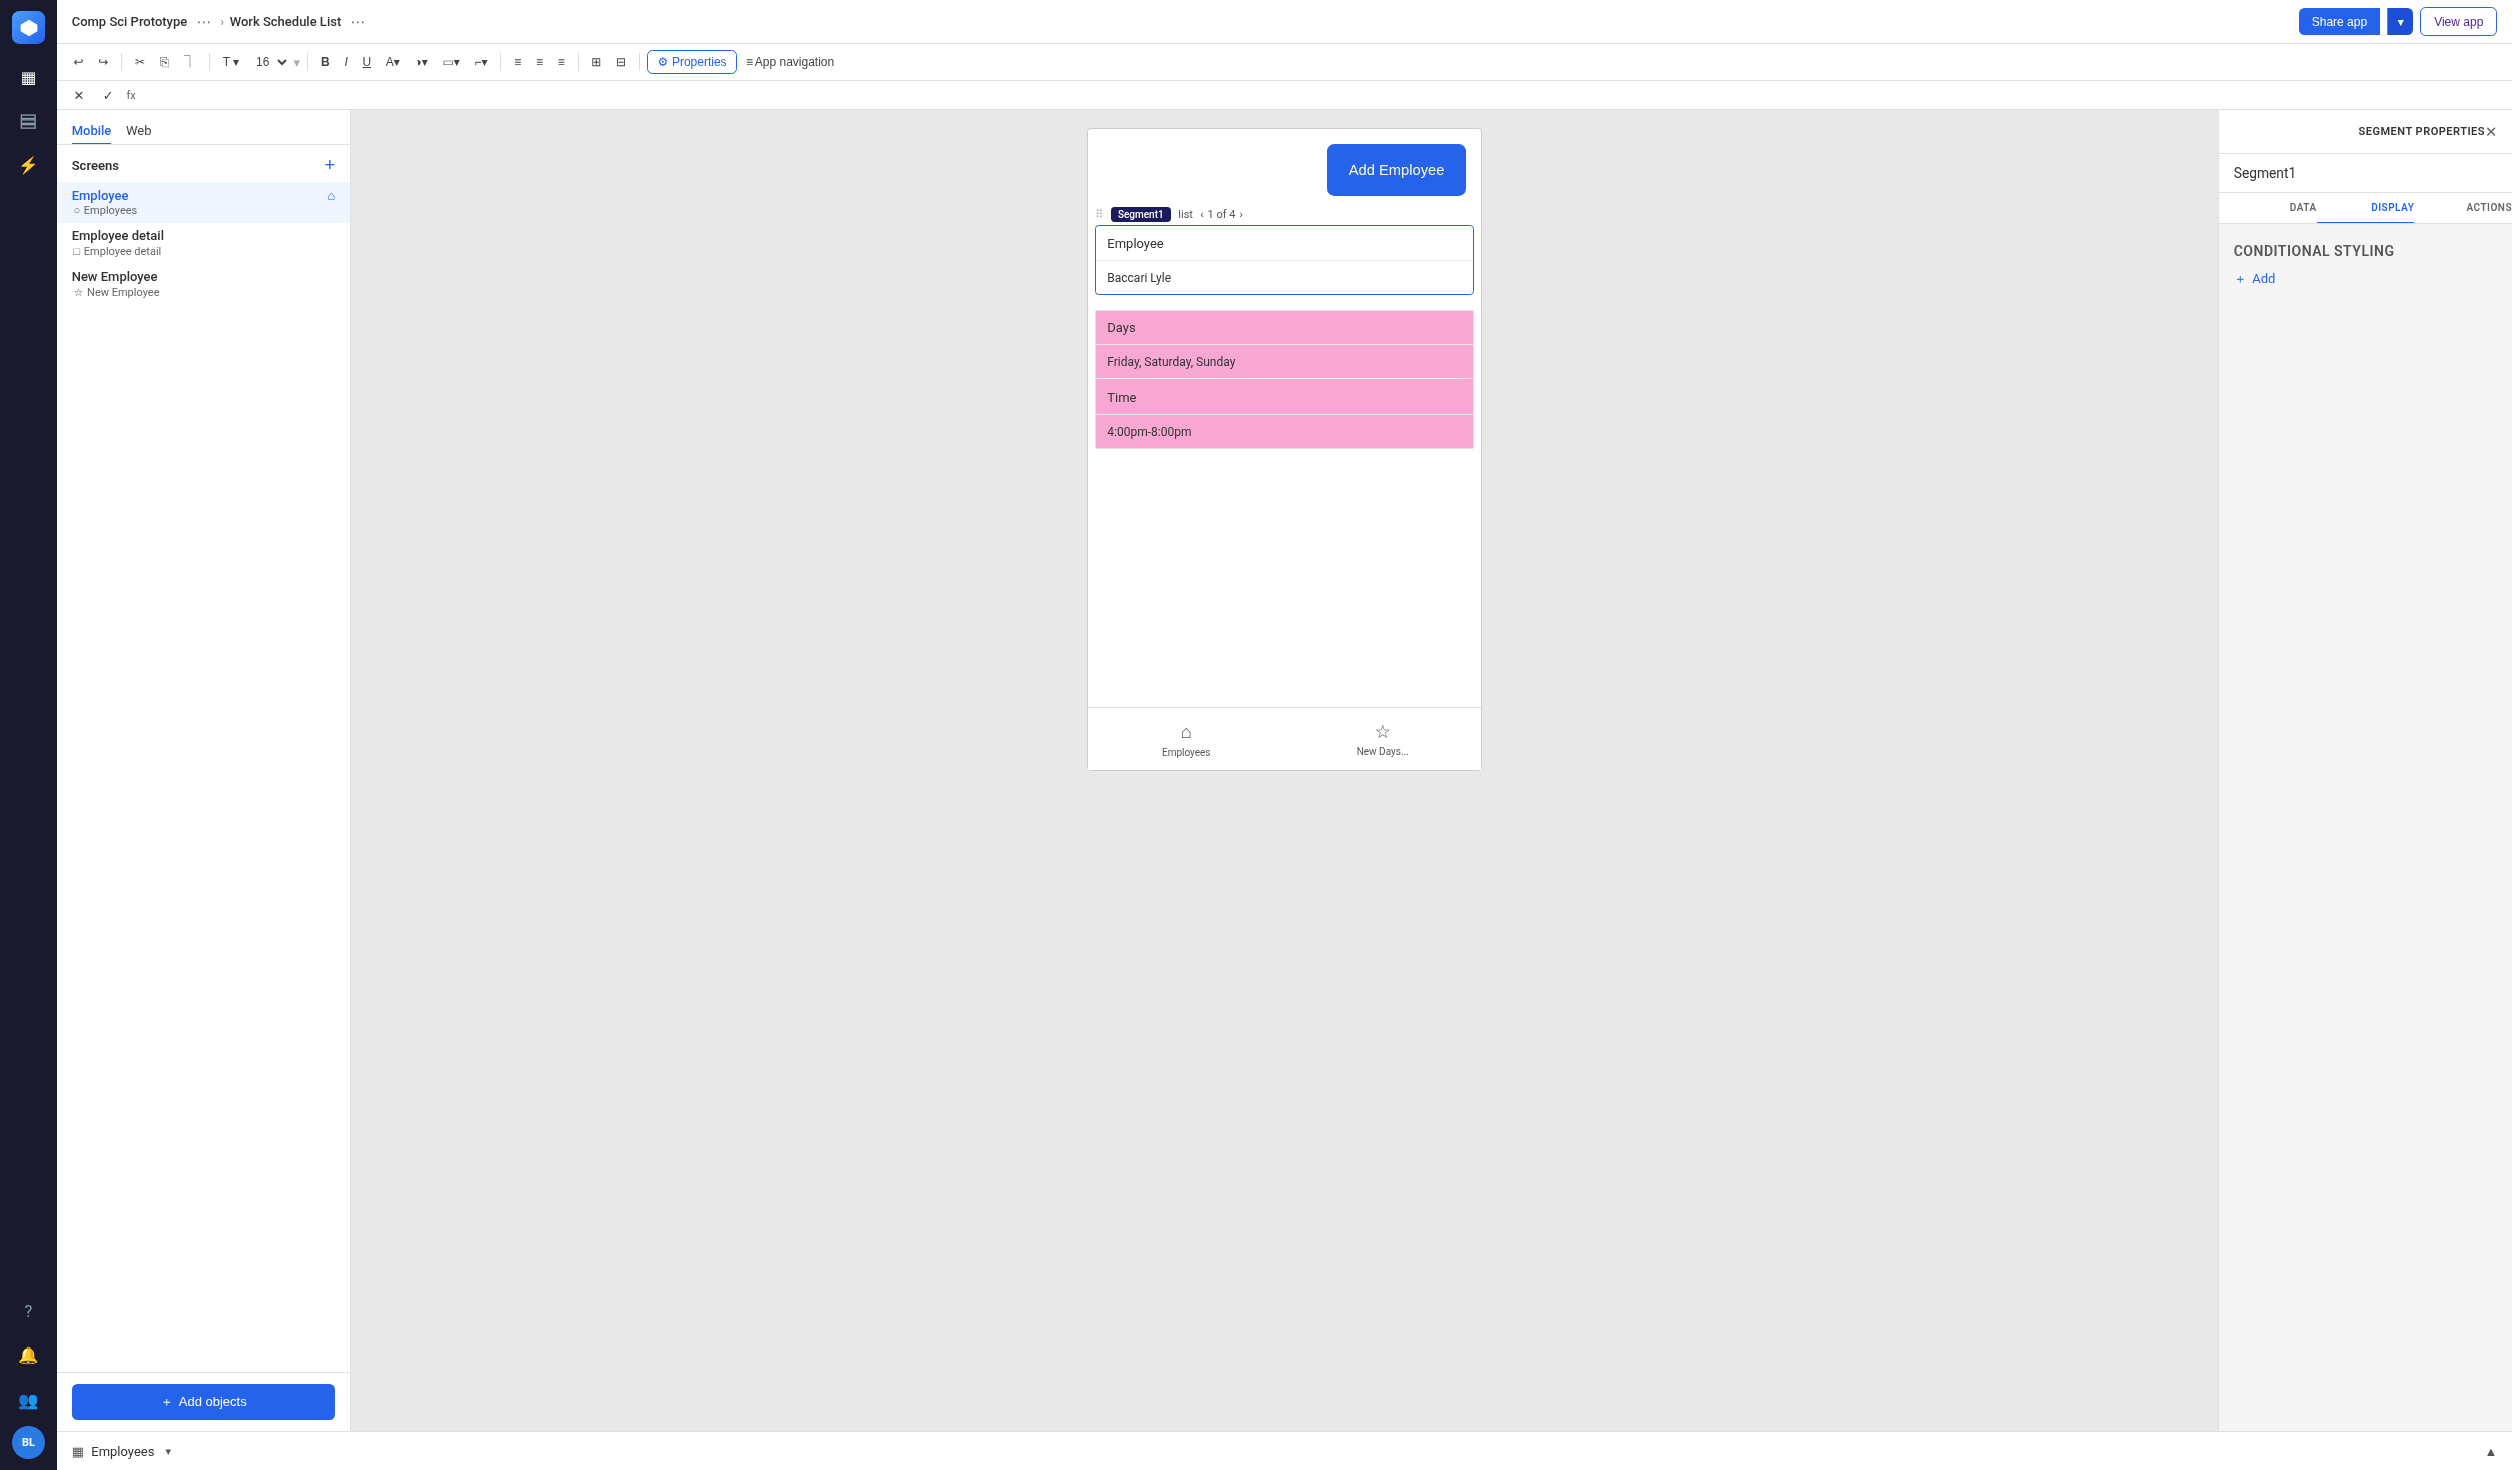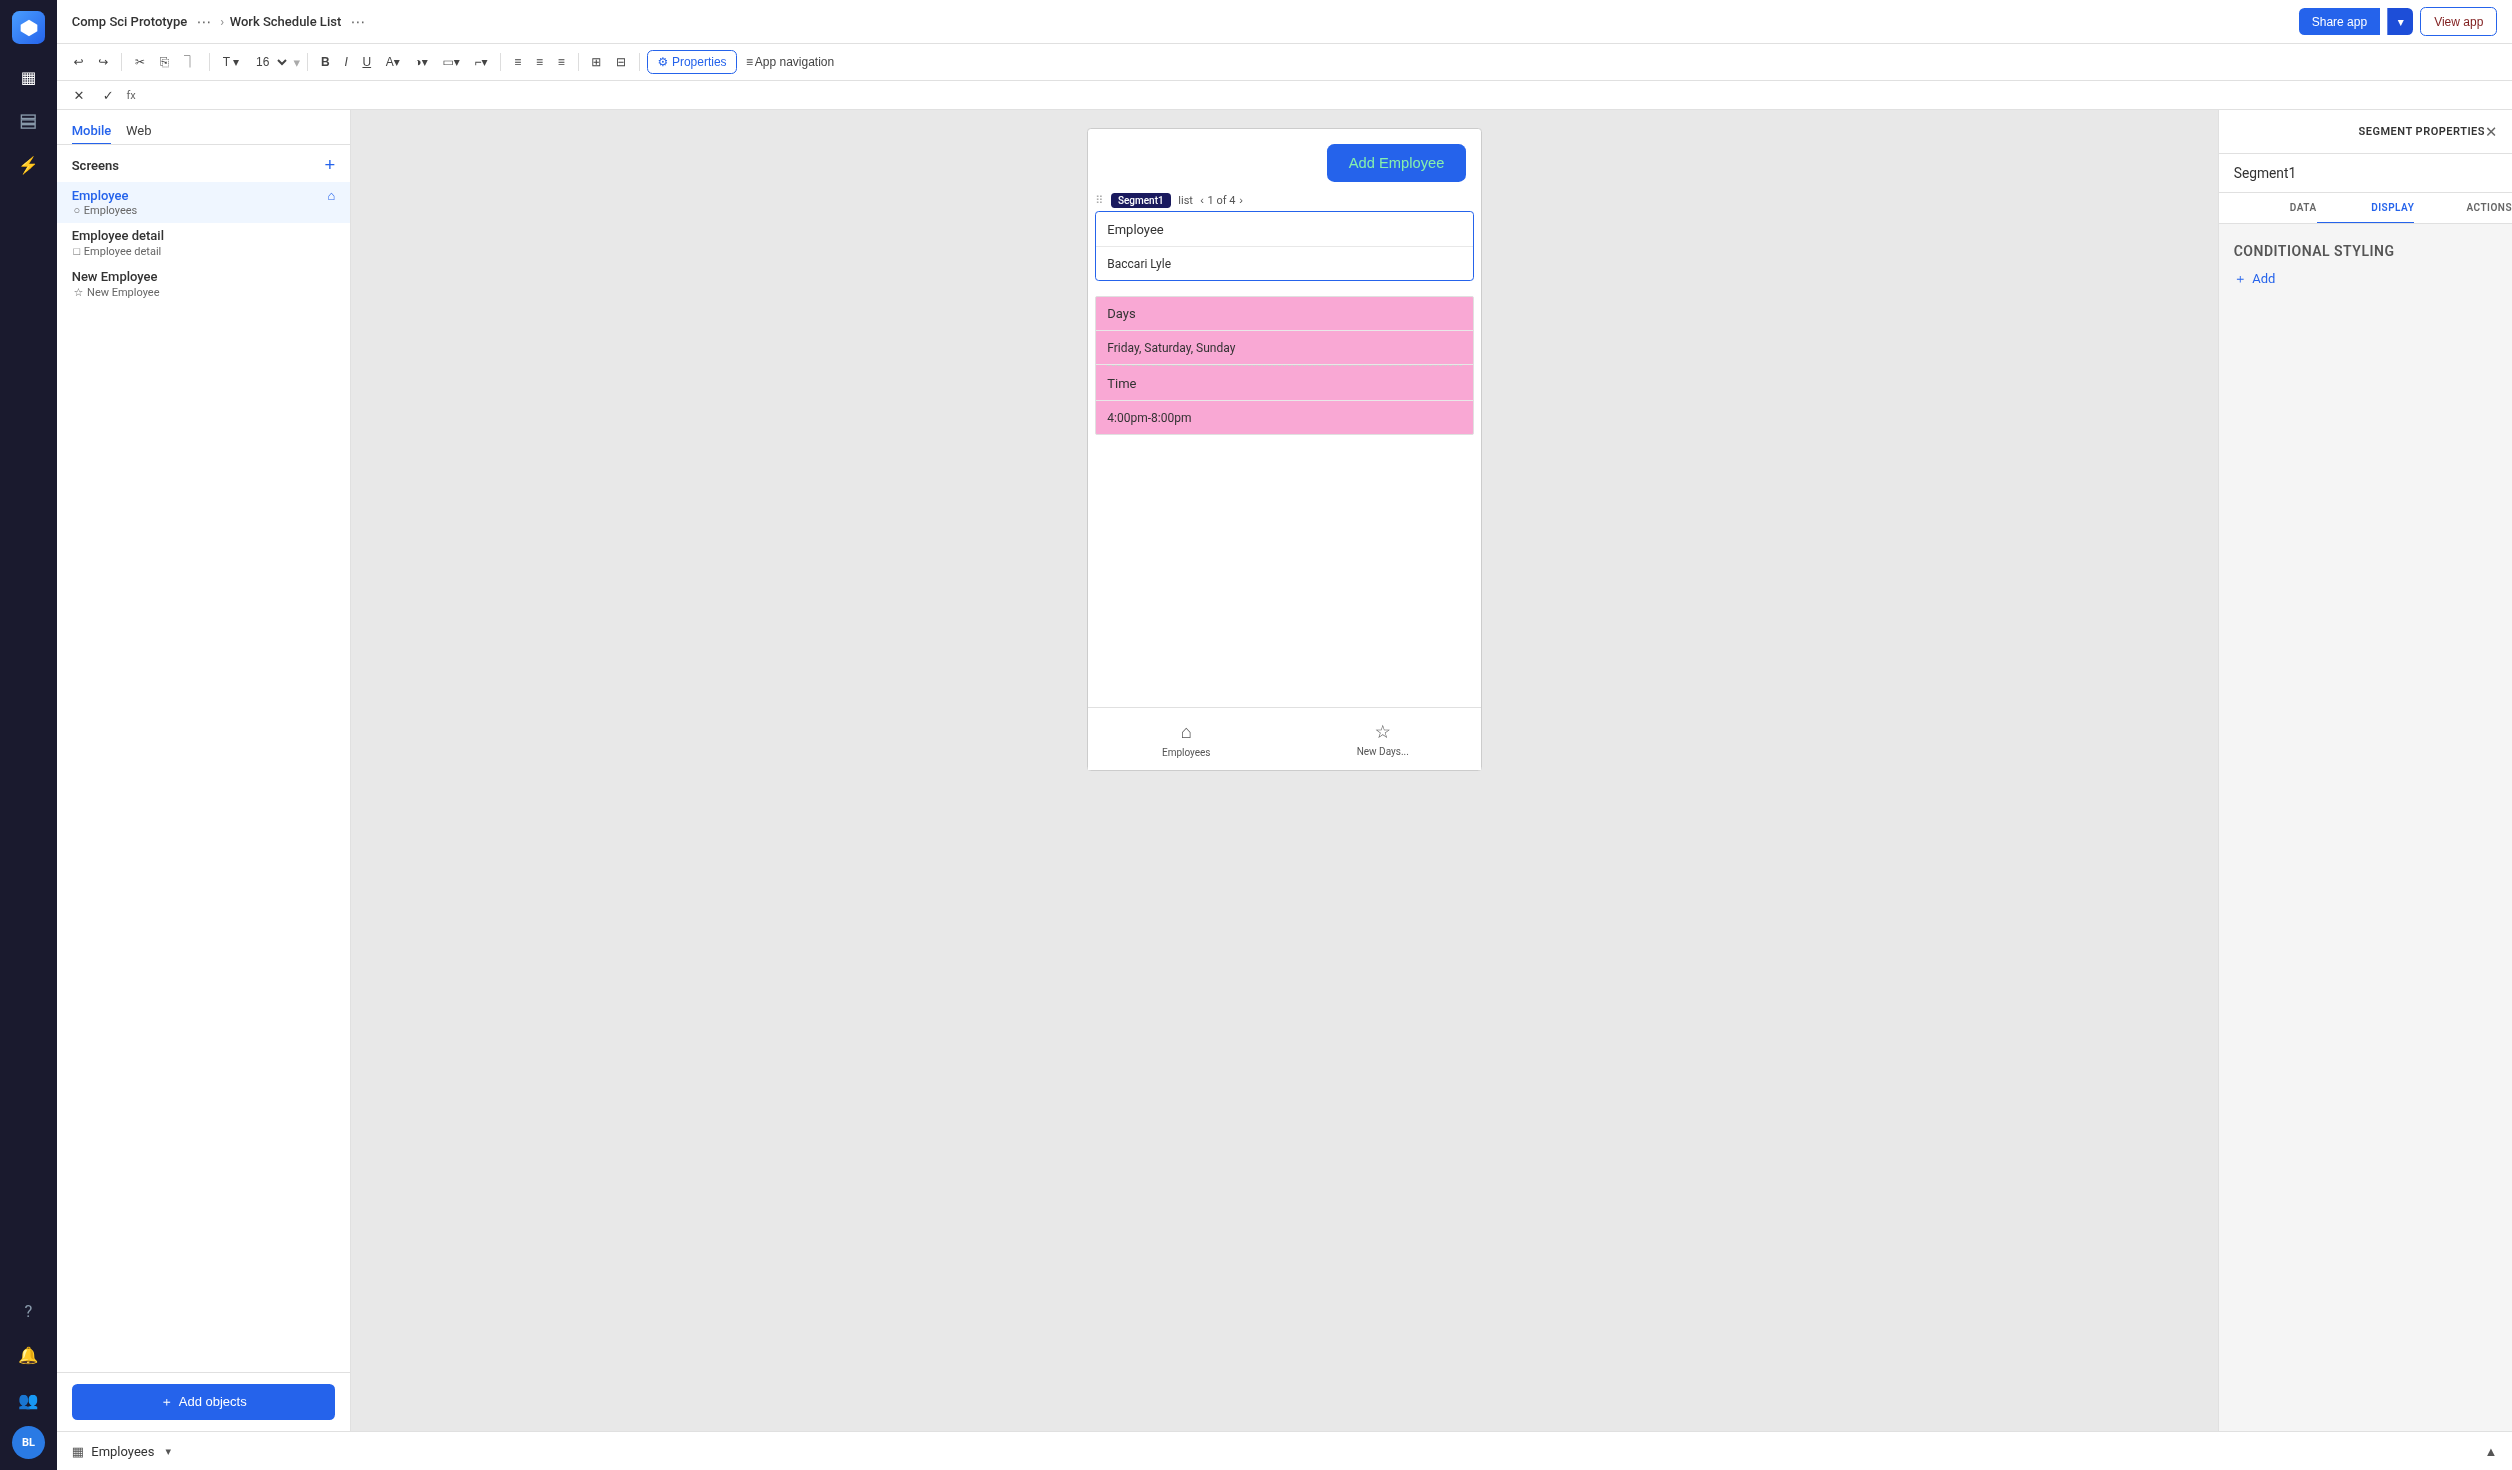--- a/index.html
+++ b/index.html
@@ -90,21 +90,21 @@
       color: white;
       border: none;
       border-radius: 0 5.5px 5.5px 0;
       padding: 6.4px 9.2px;
       font-size: 12px;
       cursor: pointer;
       border-left: 0.9px solid rgba(255,255,255,0.3);
     }
     .view-app-btn {
       background: white;
-      color: #7f1d1d;
+      color: #4c1d95;
       border: 0.9px solid #2563eb;
       border-radius: 5.5px;
       padding: 6.4px 13px;
       font-size: 12px;
       cursor: pointer;
       font-weight: 500;
     }
     .dots-icon { color: #666; cursor: pointer; font-size: 14.7px; padding: 3.7px; }
 
     
@@ -253,24 +253,24 @@
       flex-direction: column;
     }
 
     .mobile-header {
       padding: 14.7px 14.7px 7.3px;
       display: flex;
       justify-content: flex-end;
     }
     .add-employee-btn {
       background: #2563eb;
-      color: #86efac;
+      color: #fef9c3;
       border: none;
       border-radius: 7.3px;
-      padding: 11px 22px;
+      padding: 18px 22px;
       font-size: 14.7px;
       cursor: pointer;
       font-weight: 500;
     }
 
     .segment-label-bar {
       display: flex;
       align-items: center;
       gap: 7.3px;
       padding: 3.7px 7.3px;

